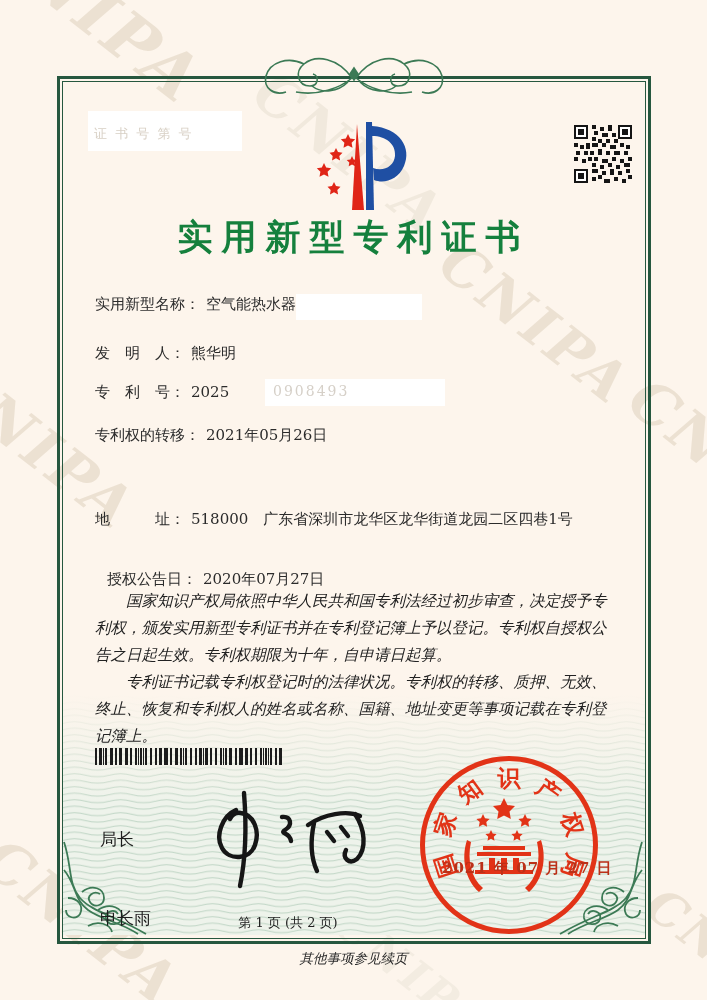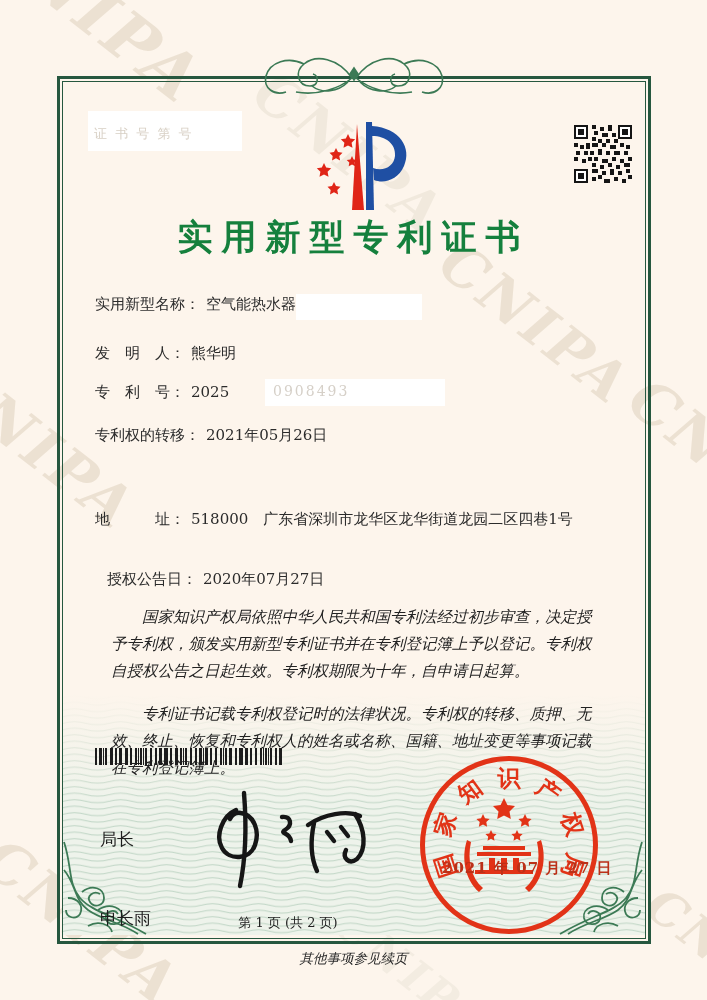--- a/index.html
+++ b/index.html
@@ -30,21 +30,21 @@
   
   .field{position:absolute;left:95px;font-size:15px;color:#2b2b2b;white-space:nowrap;}
   .field .lbl{display:inline-block;}
   .field .val{display:inline-block;margin-left:6px;}
   .redact{position:absolute;background:#ffffff;}
   .redact .faint{position:absolute;left:8px;top:4px;font-size:14px;color:#d6d0c8;letter-spacing:2px;}
 
   
   .body-text{position:absolute;left:95px;top:588px;width:516px;font-size:15.5px;line-height:27px;
              color:#222;font-style:italic;}
-  .body-text p{margin:16px;text-indent:2em;}
+  .body-text p{margin:0;text-indent:2em;}
 
   
   .barcode{position:absolute;left:95px;top:748px;width:190px;height:17px;
     background:
       repeating-linear-gradient(90deg,#1c1c1c 0 2px,rgba(0,0,0,0) 2px 5px),
       repeating-linear-gradient(90deg,#1c1c1c 0 1px,rgba(0,0,0,0) 1px 8px),
       repeating-linear-gradient(90deg,rgba(0,0,0,0) 0 4px,#1c1c1c 4px 5px,rgba(0,0,0,0) 5px 13px);}
   .sig-title{position:absolute;left:100px;top:828px;font-size:17px;color:#1e1e1e;
              font-family:"DejaVu Sans","Liberation Sans",sans-serif;}
   .sig-name{position:absolute;left:100px;top:860px;font-size:17px;color:#1e1e1e;

